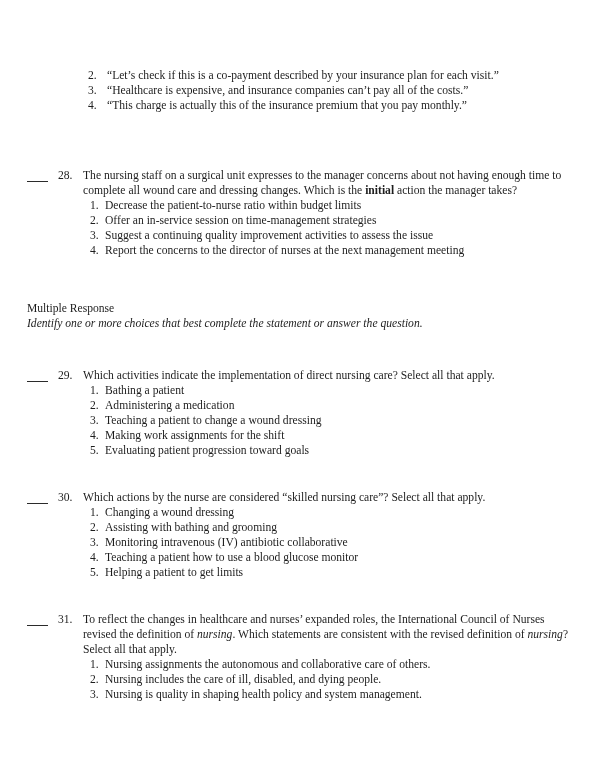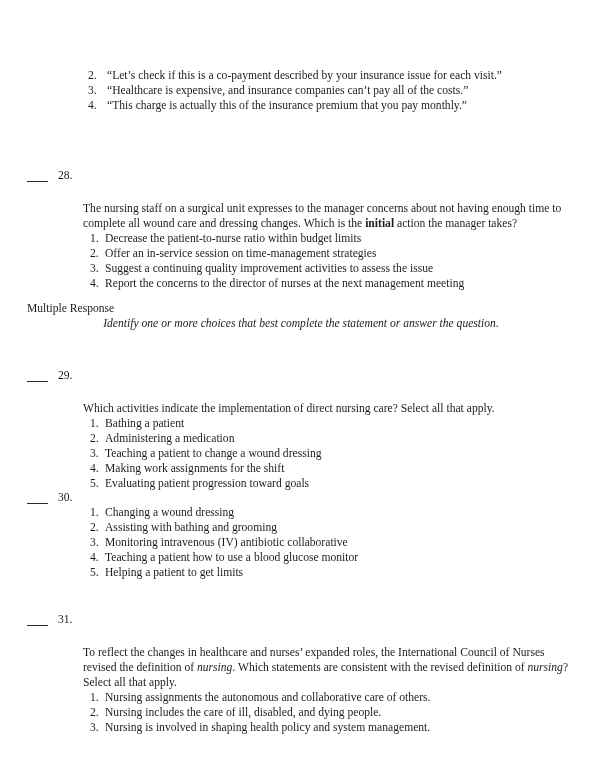--- a/index.html
+++ b/index.html
@@ -12,47 +12,47 @@
     font-size:11.6px;
     line-height:15px;
     overflow:hidden;
   }
   .block { position:absolute; left:27px; width:548px; }
 
   
   .qhead { display:flex; align-items:flex-start;font-family:Liberation Serif, serif; }
   .blank  { flex:0 0 21px; height:13px; border-bottom:1px solid #2b2b2b; margin-right:10px; }
   .qnum   { flex:0 0 25px; }
-  .qtext  { flex:1; padding-right:6px;margin-top:33px; }
+  .qtext  { flex:1; padding-right:6px; }
 
   
   .opts   { margin-left:56px; }
   .opt    { display:flex; align-items:flex-start; }
   .optnum { flex:0 0 15px; margin-left:7px; }
   .opttext{ flex:1; padding-right:4px; }
 
   
   .cont { left:83px; width:470px; }
   .cont .optnum { margin-left:5px; flex:0 0 19px; }
 
   .section-title { font-weight:normal; }
-  .section-instr { font-style:italic;text-align:center; }
+  .section-instr { font-style:italic; }
 
   .bold   { font-weight:bold; }
   .italic { font-style:italic; }
 </style>
 </head>
 <body>
 
 <div class="page">
 
   <div class="block cont" style="top:68px">
     <div class="opt">
       <span class="optnum">2.</span>
-      <span class="opttext">“Let’s check if this is a co-payment described by your insurance issue for each visit.”</span>
+      <span class="opttext">“Let’s check if this is a co-payment described by your insurance plan for each visit.”</span>
     </div>
     <div class="opt">
       <span class="optnum">3.</span>
       <span class="opttext">“Healthcare is expensive, and insurance companies can’t pay all of the costs.”</span>
     </div>
     <div class="opt">
       <span class="optnum">4.</span>
       <span class="opttext">“This charge is actually this of the insurance premium that you pay monthly.”</span>
     </div>
   </div>
@@ -115,20 +115,21 @@
         <span class="optnum">5.</span>
         <span class="opttext">Evaluating patient progression toward goals</span>
       </div>
     </div>
   </div>
 
   <div class="block" style="top:490px">
     <div class="qhead">
       <span class="blank"></span>
       <span class="qnum">30.</span>
+      <span class="qtext">Which actions by the nurse are considered “skilled nursing care”? Select all that apply.</span>
     </div>
     <div class="opts">
       <div class="opt">
         <span class="optnum">1.</span>
         <span class="opttext">Changing a wound dressing</span>
       </div>
       <div class="opt">
         <span class="optnum">2.</span>
         <span class="opttext">Assisting with bathing and grooming</span>
       </div>
@@ -157,18 +158,18 @@
       <div class="opt">
         <span class="optnum">1.</span>
         <span class="opttext">Nursing assignments the autonomous and collaborative care of others.</span>
       </div>
       <div class="opt">
         <span class="optnum">2.</span>
         <span class="opttext">Nursing includes the care of ill, disabled, and dying people.</span>
       </div>
       <div class="opt">
         <span class="optnum">3.</span>
-        <span class="opttext">Nursing is involved in shaping health policy and system management.</span>
+        <span class="opttext">Nursing is quality in shaping health policy and system management.</span>
       </div>
     </div>
   </div>
 
 </div>
 
 </body></html>

